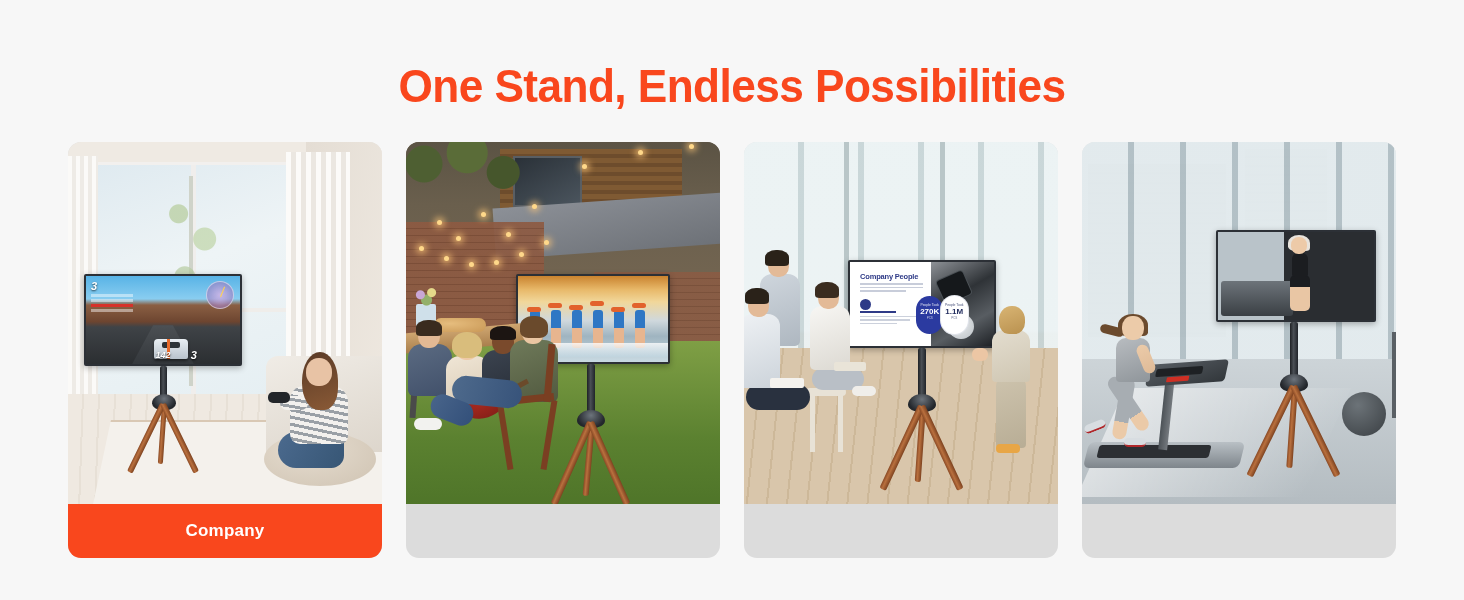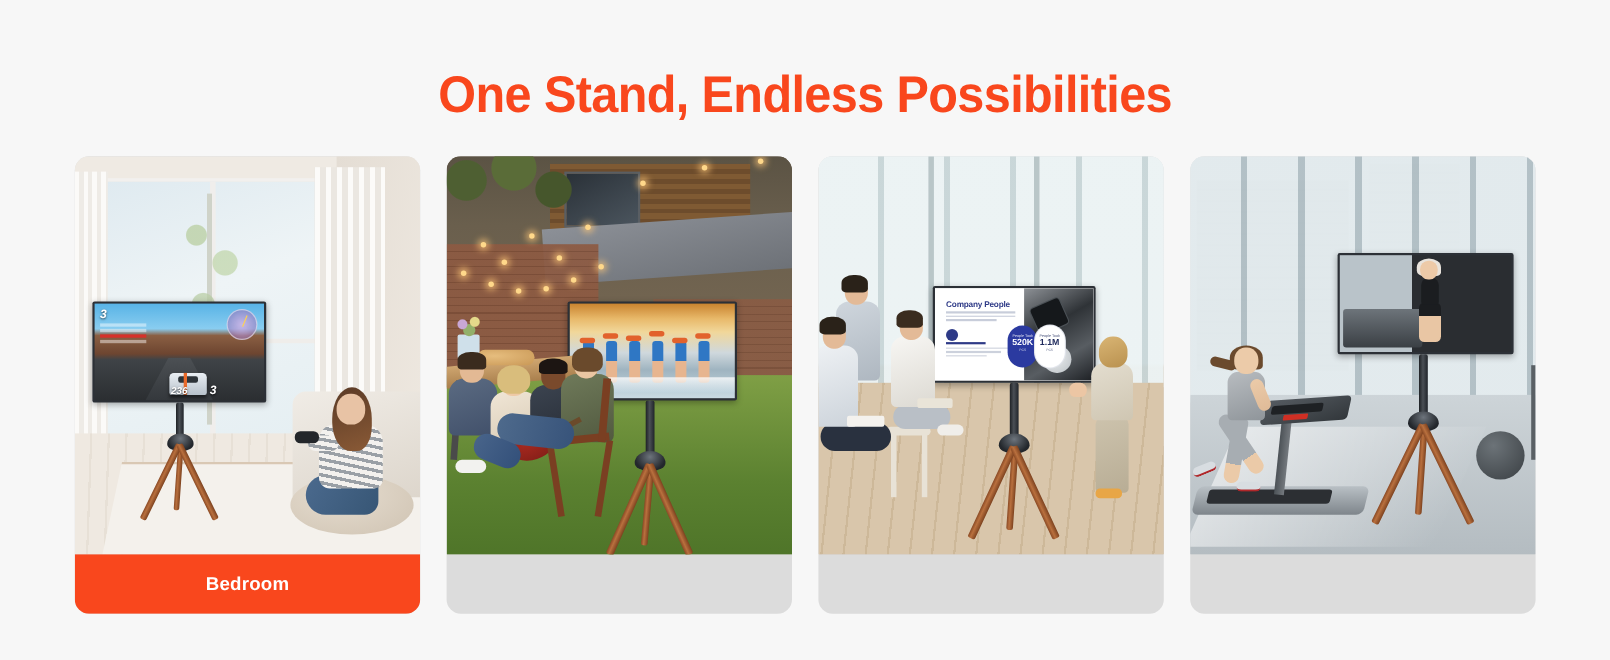--- a/index.html
+++ b/index.html
@@ -373,31 +373,31 @@
             <div class="racing-road"></div>
             <div class="racing-car"></div>
             <div class="hud-pos">3</div>
             <div class="hud-list">
               <i></i>
                 <i></i>
                 <i class="hot"></i>
                 <i></i>
             </div>
             <div class="hud-dial"></div>
-            <div class="hud-speed">236</div>
+            <div class="hud-speed">142</div>
             <div class="hud-gear">3</div>
           </div>
         </div>
         <div class="stand-pole bed-pole"></div>
         <div class="stand-hub bed-hub"></div>
         <div class="leg bed-leg3"></div>
         <div class="leg bed-leg1"></div>
         <div class="leg bed-leg2"></div>
       </div>
-      <div class="label">Bedroom</div>
+      <div class="label">Company</div>
     </div>
 
     <div class="card">
       <div class="scene">
         <div class="patio-bg"></div>
         <div class="patio-house"></div>
         <div class="patio-wood"></div>
         <div class="patio-win"></div>
         <div class="patio-roof"></div>
         <div class="patio-brick"></div>
@@ -504,21 +504,21 @@
                 </div>
               <div class="slide-dot"></div>
               <div class="slide-sub2">
                   <b></b>
                   <i></i>
                   <i style="width:86%"></i>
                   <i style="width:64%"></i>
                 </div>
               <div class="oval-blue">
                 <span class="ov-cap">People Took</span>
-                <span class="ov-big">520K</span>
+                <span class="ov-big">270K</span>
                 <span class="ov-small">PCS</span>
               </div>
               <div class="oval-white">
                 <span class="ov-cap">People Took</span>
                 <span class="ov-big">1.1M</span>
                 <span class="ov-small">PCS</span>
               </div>
             </div>
           </div>
         </div>

